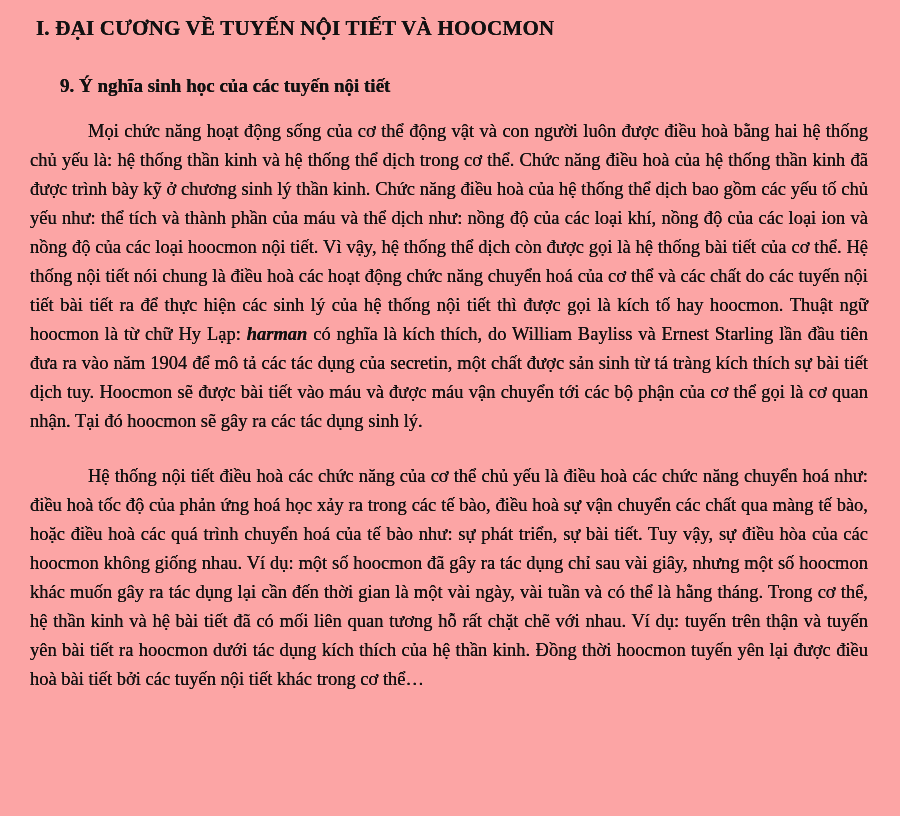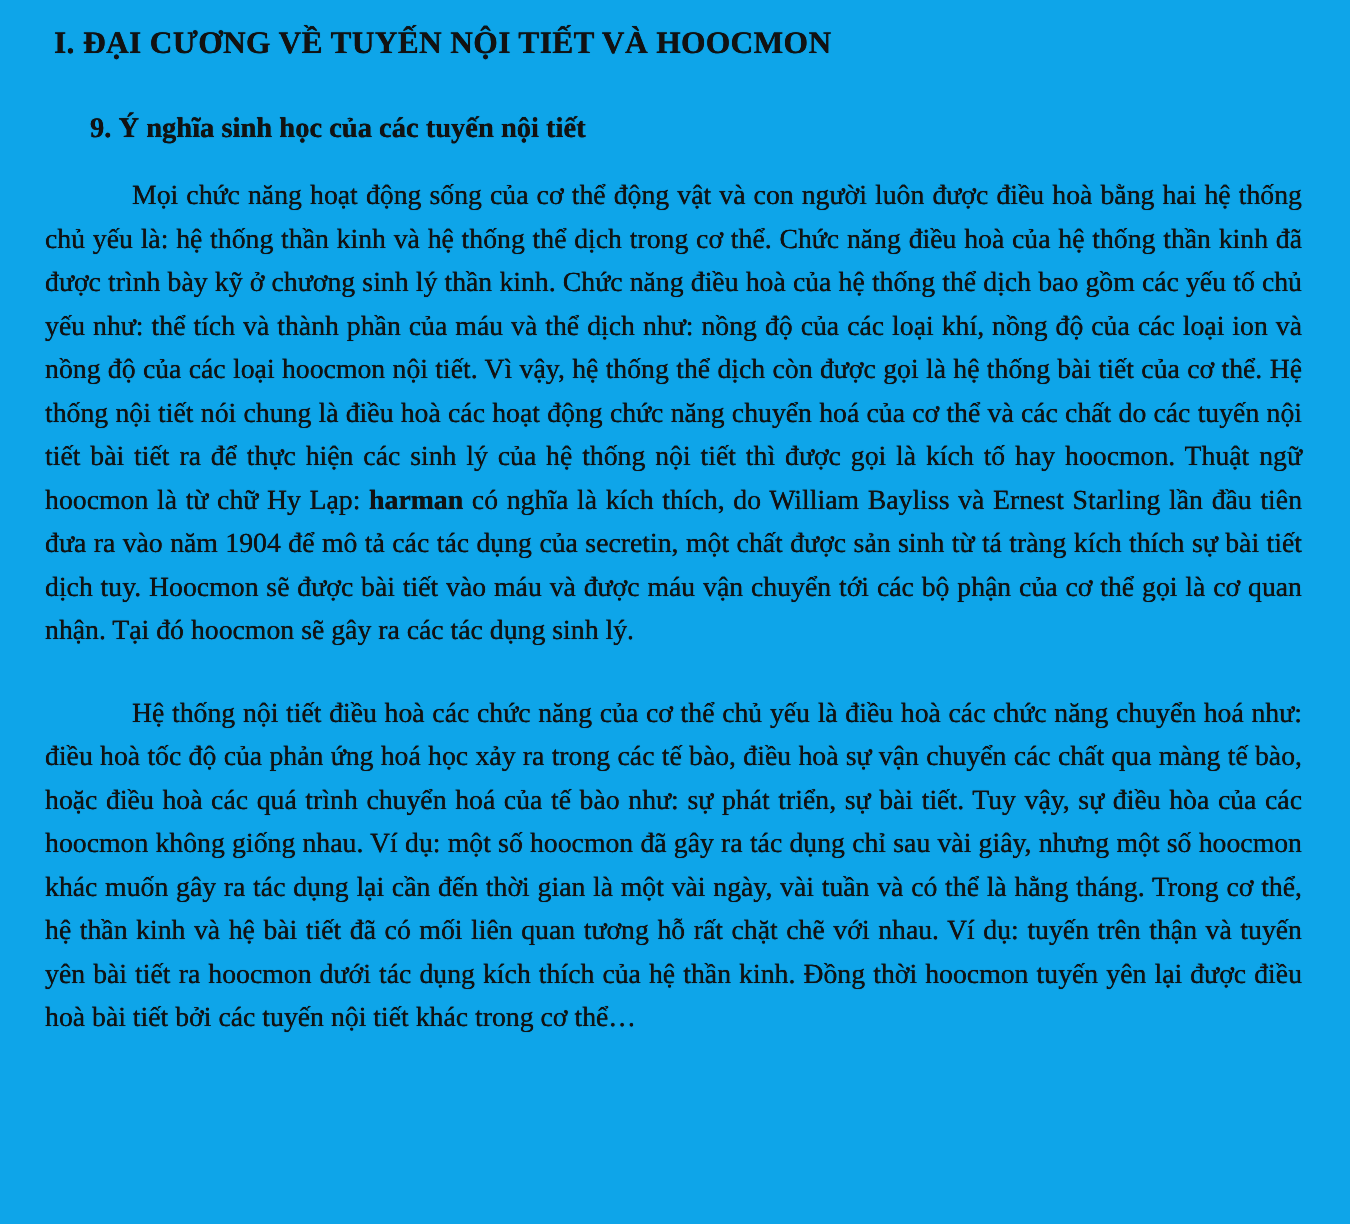--- a/index.html
+++ b/index.html
@@ -4,21 +4,21 @@
 <style>
   html, body {
     margin: 0;
     padding: 0;
     background: #ffffff;
   }
   .page {
     position: relative;
     width: 900px;
     height: 816px;
-    background: #0ea5e9;
+    background: #fca5a5;
     color: #121212;
     font-family: "Liberation Serif", "DejaVu Serif", serif;
     box-sizing: border-box;
     padding: 16px 32px 10px 30px;
     overflow: hidden;
     text-shadow: 0 0 0.45px #000; 
   }
   h1.chapter {
     margin: 0 0 0 6px;
     font-size: 21px;
@@ -36,20 +36,21 @@
     font-size: 18.5px;
     line-height: 29px;
     text-align: justify;
     text-indent: 58px;
   }
   p.para + p.para {
     margin-top: 26px;
   }
   .term-bi {
     font-weight: bold;
+    font-style: italic;
   }
 </style>
 </head>
 <body>
 
 <div class="page">
 
   <h1 class="chapter">I. ĐẠI CƯƠNG VỀ TUYẾN NỘI TIẾT VÀ HOOCMON</h1>
 
   <h2 class="section">9. Ý nghĩa sinh học của các tuyến nội tiết</h2>

